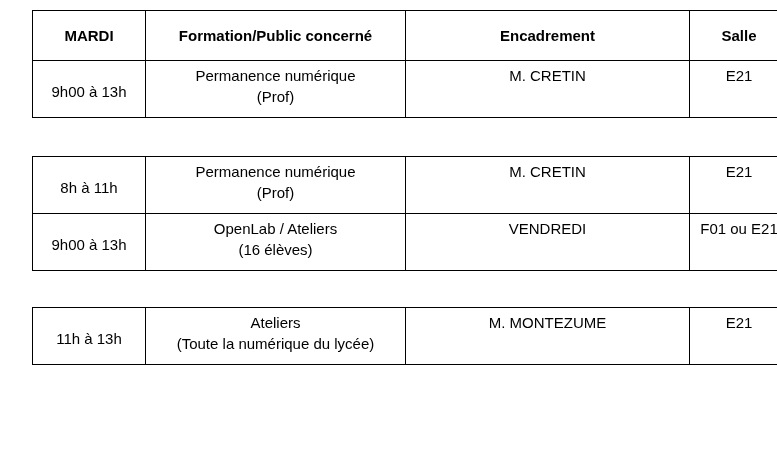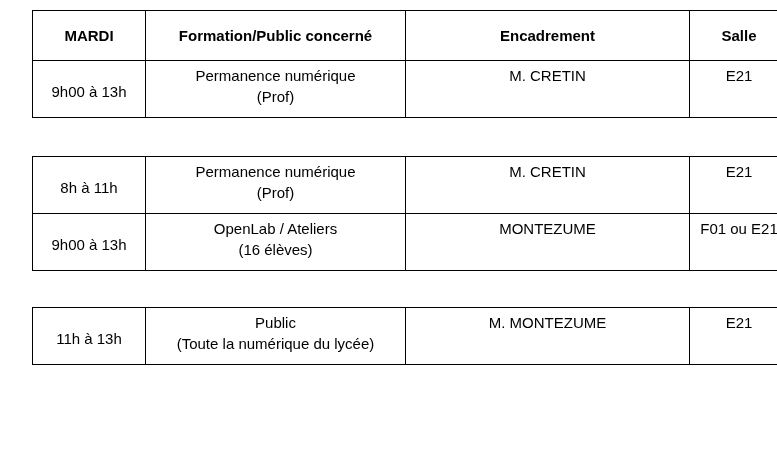--- a/index.html
+++ b/index.html
@@ -102,40 +102,40 @@
         </td>
         <td>M. CRETIN</td>
         <td>E21</td>
       </tr>
       <tr class="body">
         <td class="time">9h00 à 13h</td>
         <td>
           <div>OpenLab / Ateliers</div>
           <div>(16 élèves)</div>
         </td>
-        <td>MONTEZUME</td>
+        <td>VENDREDI</td>
         <td>F01 ou E21</td>
       </tr>
     </tbody>
   </table>
 
   <div class="gap2"></div>
 
   <table class="sched">
     <colgroup>
         <col class="c-day">
         <col class="c-form">
         <col class="c-enc">
         <col class="c-salle">
       </colgroup>
     <tbody>
       <tr class="body">
         <td class="time">11h à 13h</td>
         <td>
-          <div>Public</div>
+          <div>Ateliers</div>
           <div>(Toute la numérique du lycée)</div>
         </td>
         <td>M. MONTEZUME</td>
         <td>E21</td>
       </tr>
     </tbody>
   </table>
 
 </div>
 

